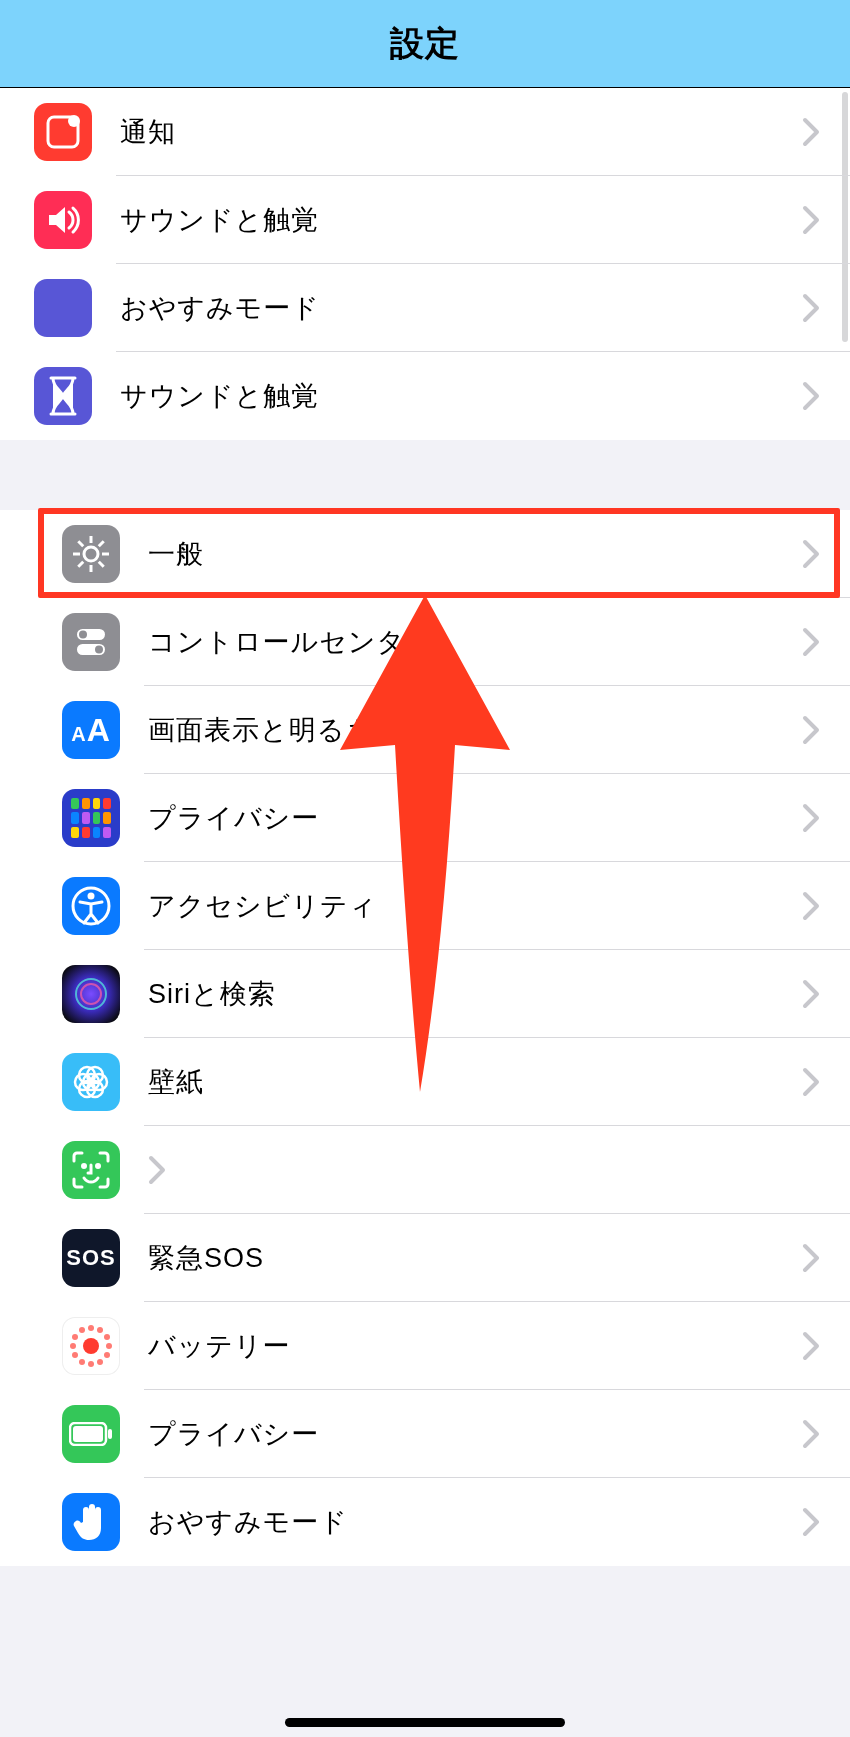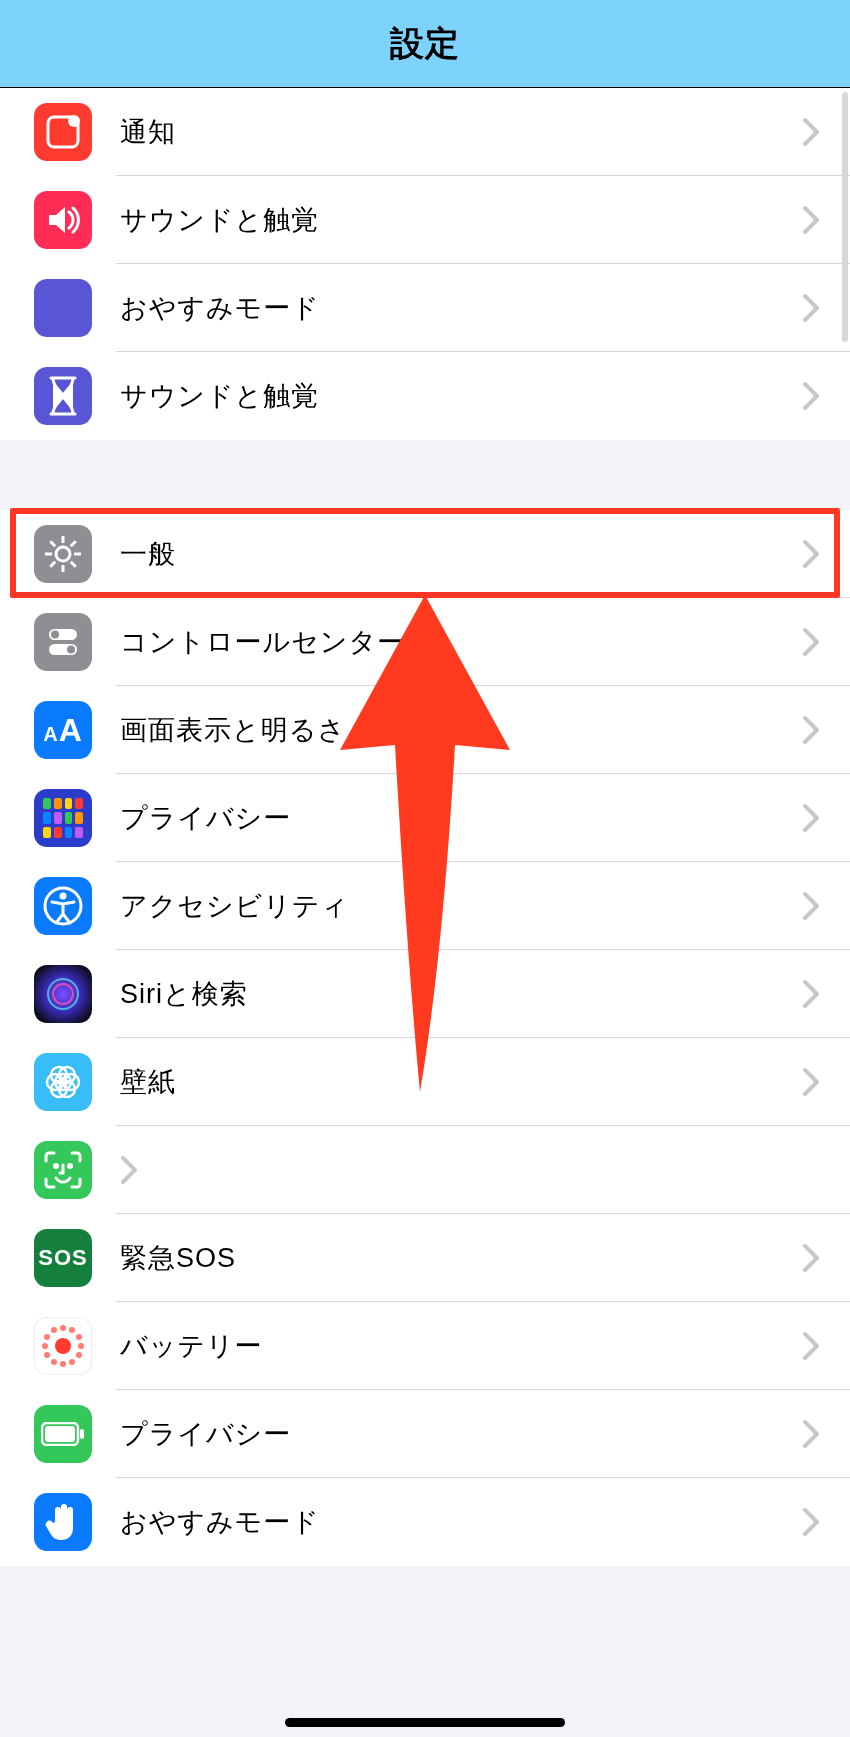--- a/index.html
+++ b/index.html
@@ -19,21 +19,21 @@
     justify-content: center;
   }
   .header-title {
     font-size: 34px;
     font-weight: 600;
     letter-spacing: 1px;
   }
   .group {
     background: #fff;
   }
-  .group + .group { margin-top: 70px; }
+  .group + .group { margin-top: 70px; padding-left: 28px; }
 
   .row {
     display: flex;
     align-items: center;
     padding: 0 30px 0 34px;
     min-height: 88px;
     position: relative;
   }
   .row-sep {
     position: absolute;
@@ -368,21 +368,21 @@
             </svg>
           </div>
       <div class="chevron">
         <svg width="18" height="30" viewBox="0 0 18 30">
               <path d="M3 3l12 12L3 27" stroke="#c7c7cc" stroke-width="4" fill="none" stroke-linecap="round" stroke-linejoin="round"></path>
             </svg>
       </div>
       <div class="row-sep"></div>
         </div>
         <div class="row">
-      <div class="icon-box" style="background:#15803d">
+      <div class="icon-box" style="background:#0f172a">
             <div style="color:#fff;font-weight:800;font-size:22px;letter-spacing:1px">SOS</div>
           </div>
       <div class="label">緊急SOS</div>
       <div class="chevron">
         <svg width="18" height="30" viewBox="0 0 18 30">
               <path d="M3 3l12 12L3 27" stroke="#c7c7cc" stroke-width="4" fill="none" stroke-linecap="round" stroke-linejoin="round"></path>
             </svg>
       </div>
       <div class="row-sep"></div>
         </div>

